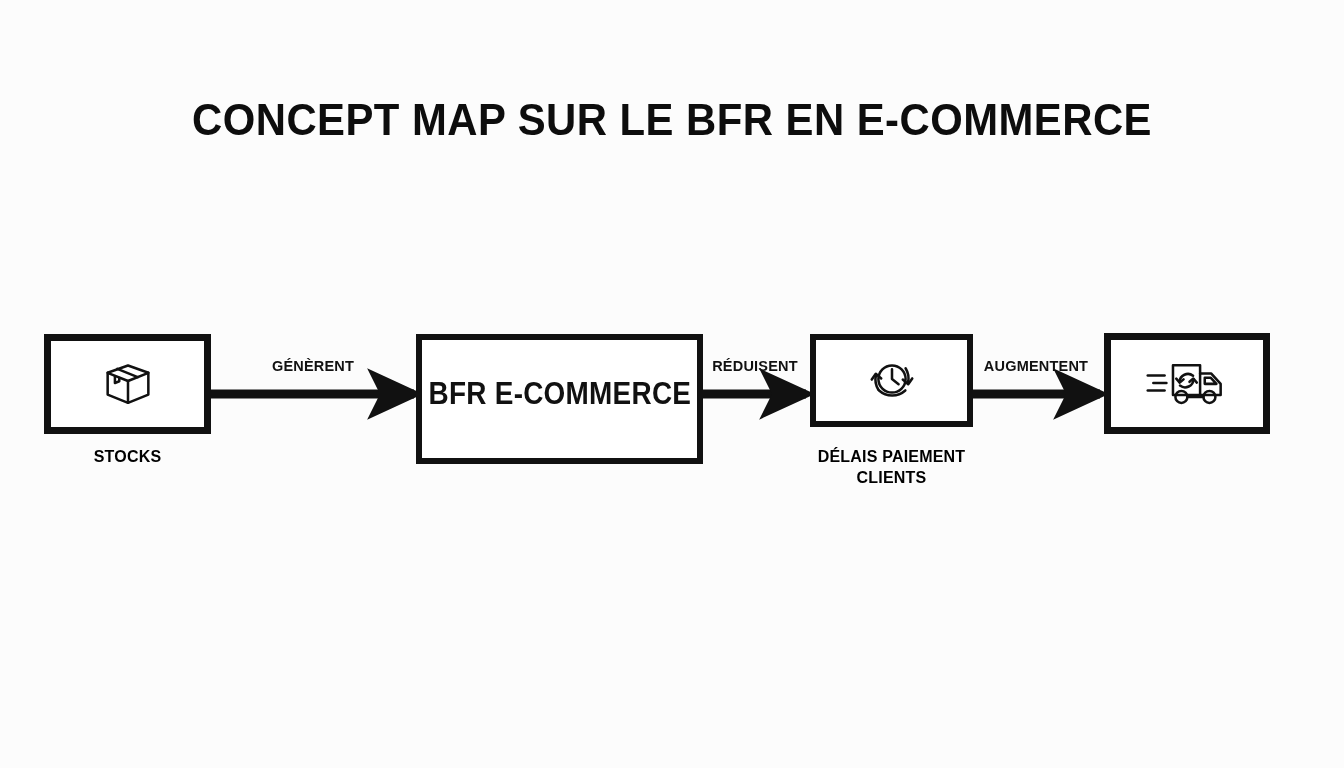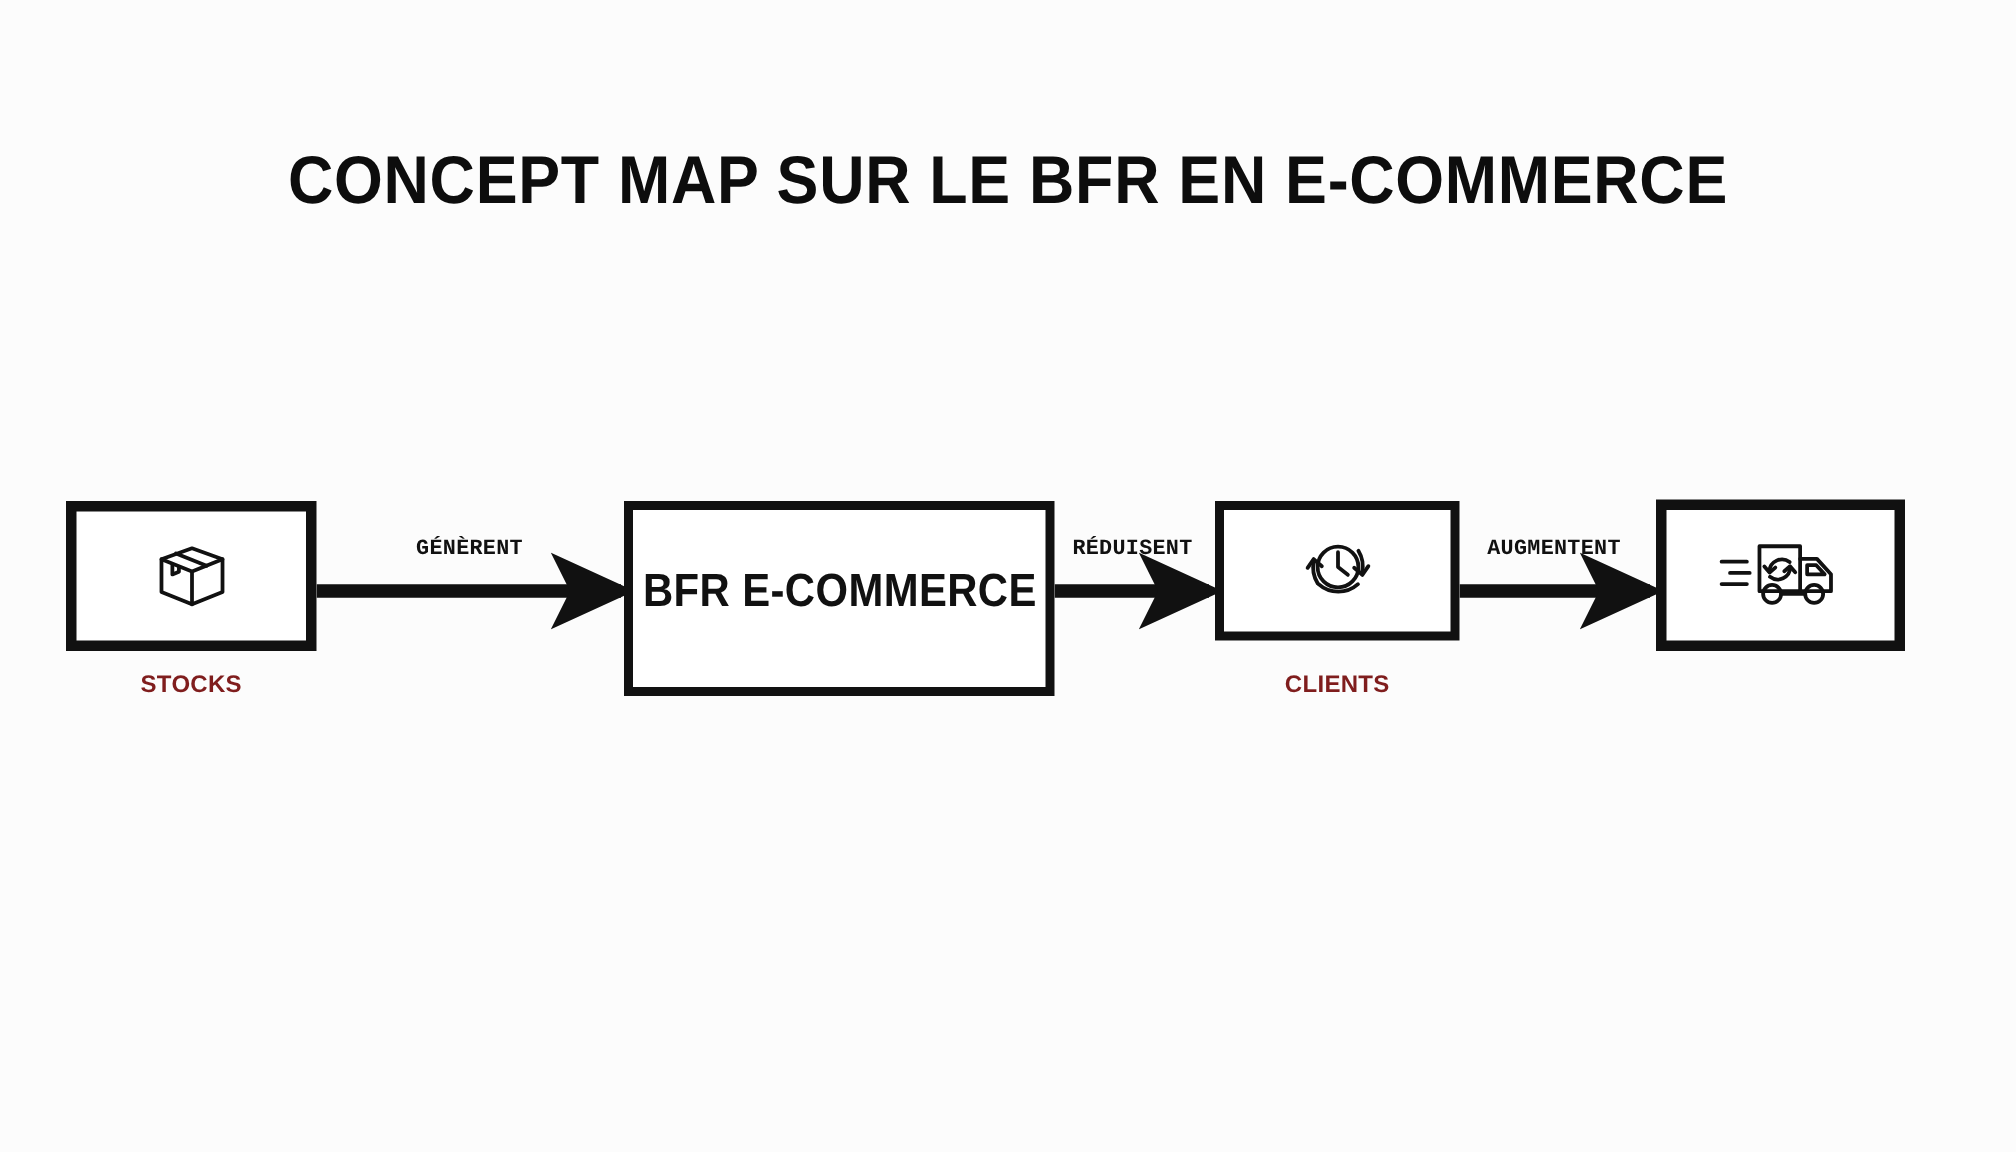--- a/index.html
+++ b/index.html
@@ -68,30 +68,30 @@
     top: -5px;
   }
 
   
   .caption {
     position: absolute;
     text-align: center;
     font-family: "Liberation Sans", sans-serif;
     font-size: 16px;
     font-weight: bold;
-    color: #7f1d1d;
+    color: #000000;
     line-height: 21px;
     letter-spacing: 0.2px;
   }
 
   
   .edge-label {
     position: absolute;
     text-align: center;
-    font-family: Liberation Mono, monospace;
+    font-family: Liberation Sans, sans-serif;
     font-size: 14.5px;
     font-weight: bold;
     color: #111111;
     letter-spacing: 0.2px;
     white-space: nowrap;
   }
 
   
   #arrows {
     position: absolute;
@@ -155,20 +155,21 @@
         <path d="M43.5 32.5 L49.3 37.6 L53.6 31.4"></path>
 
         <path d="M17.5 43.5 A21 21 0 0 1 15 27.5"></path>
         <path d="M20.5 31.5 L14.7 26.4 L10.4 32.6"></path>
 
         <path d="M18.2 44.2 A21 21 0 0 0 46.2 44.2"></path>
       </svg>
     </span>
   </div>
   <div class="caption" style="left:780px; top:446px; width:223px;">
+    <div>DÉLAIS PAIEMENT</div>
     <div>CLIENTS</div>
   </div>
 
   <div class="edge-label" style="left:971px; top:358px; width:130px;">AUGMENTENT</div>
 
   <div class="node" style="left:1104px; top:333px; width:166px; height:101px;">
     <span class="node-icon">
       <svg width="86" height="60" viewBox="0 0 92 62" fill="none" stroke="#111111" stroke-width="2.7" stroke-linecap="round" stroke-linejoin="round">
 
         <path d="M4 24 L22 24"></path>

